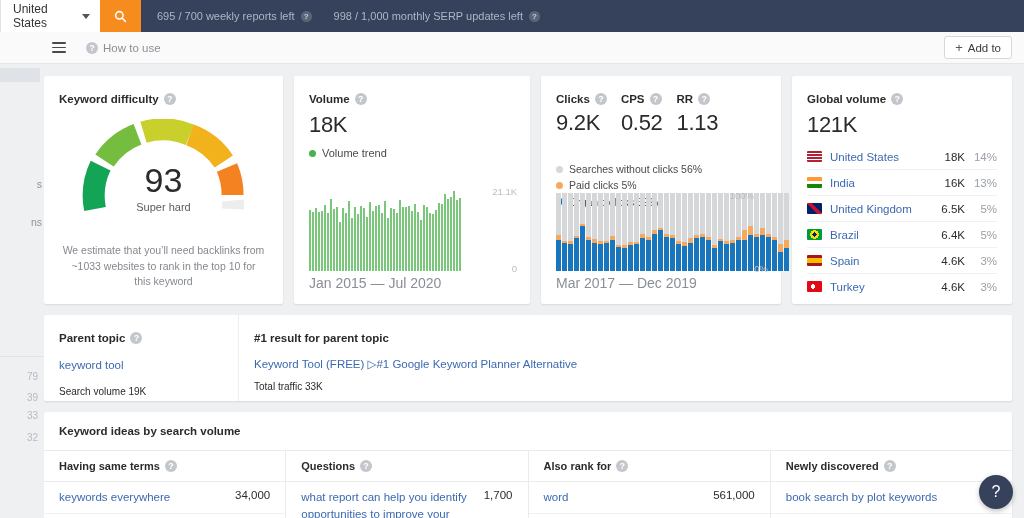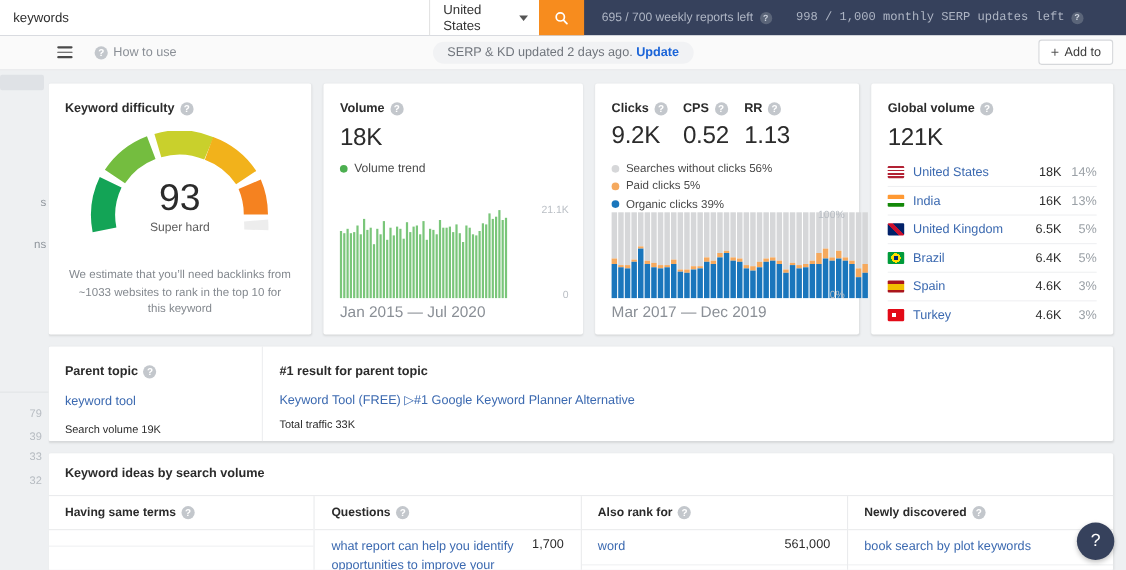--- a/index.html
+++ b/index.html
@@ -29,21 +29,21 @@
   }
   .search-btn {
     flex: 0 0 41px; background: #f78c1e; display: flex;
     align-items: center; justify-content: center; cursor: pointer; height: 32px;
   }
   .search-btn svg { display: block; }
   .quota {
     display: flex; align-items: center; gap: 6px; color: #aeb5c4;
     font-size: 11px; padding-left: 16px; height: 32px;
   }
-  .quota + .quota { padding-left: 22px; font-family: Liberation Mono, monospace; }
+  .quota + .quota { padding-left: 22px; }
   .qmark {
     width: 11px; height: 11px; border-radius: 50%; background: #5b6579;
     color: #cbd1dc; font-size: 8px; line-height: 11px; text-align: center;
     display: inline-block; font-weight: bold;
   }
   
   .subhead {
     height: 32px; background: #fafafa; border-bottom: 1px solid #e4e6e8;
     display: flex; align-items: center; position: relative; z-index: 4;
   }
@@ -94,21 +94,21 @@
   .legend-row { display: flex; align-items: center; gap: 6px; margin-top: 9px; font-size: 11px; color: #4a4a4a; }
   .dot { width: 7px; height: 7px; border-radius: 50%; display:inline-block; }
   .chartbox { position: absolute; left: 15px; bottom: 33px; }
   .bars { display: flex; align-items: flex-end; gap: 1px; height: 82px; }
   .bar-g { width: 2px; background: #7ac67a; }
   .ax-lbl { position: absolute; font-size: 9.5px; color: #b9bec4; }
   .range-lbl { position: absolute; left: 15px; bottom: 13px; font-size: 14px; color: #8a8f96; }
   
   .metrics { display: flex; gap: 14px; }
   .metrics .bignum { margin-top: 3px; }
-  .leg-list { margin-top: 9px; }
+  .leg-list { margin-top: 25px; }
   .leg-item { display: flex; align-items: center; gap: 6px; font-size: 10.5px; color: #4a4a4a; line-height: 1.55; }
   .sbar { width: 5px; display: flex; flex-direction: column; justify-content: flex-end; height: 78px; }
   
   .ctry { display: flex; align-items: center; font-size: 11.5px; padding: 6.5px 0; border-bottom: 1px solid #eff0f2; }
   .ctry:last-child { border-bottom: none; }
   .flag { width: 15px; height: 11px; margin-right: 8px; flex: 0 0 15px; border-radius: 1px; overflow:hidden; display:block;}
   .cname { color: #3b69b0; flex: 1; cursor: pointer; }
   .cvol { color: #2b2b2b; width: 38px; text-align: right; }
   .cpct { color: #9aa0a6; width: 32px; text-align: right; }
   
@@ -133,21 +133,20 @@
     position: fixed; right: 11px; bottom: 9px; width: 34px; height: 34px;
     border-radius: 50%; background: #36415c; color: #fff; font-size: 16px;
     display: flex; align-items: center; justify-content: center; cursor: pointer;
     box-shadow: 0 2px 5px rgba(0,0,0,.25); z-index: 50;
   }
 </style>
 </head>
 <body>
 
 <div class="topbar">
-  <input class="search-input" value="keywords" style="">
   <div class="country-select">
     <span>United States</span>
     <span class="caret-dn"></span>
   </div>
   <div class="search-btn">
     <svg width="13" height="13" viewBox="0 0 16 16">
       <circle cx="6.6" cy="6.6" r="4.6" fill="none" stroke="#fff" stroke-width="1.9"></circle>
       <line x1="10.2" y1="10.2" x2="14" y2="14" stroke="#fff" stroke-width="2" stroke-linecap="round"></line>
     </svg>
   </div>
@@ -165,24 +164,20 @@
   <div class="burger-wrap">
     <div class="burger">
         <span></span>
         <span></span>
         <span></span>
       </div>
   </div>
   <div class="howto">
     <span class="qmark-grey">?</span>
     <span>How to use</span>
-  </div>
-  <div class="serp-pill">
-    <span>SERP &amp; KD updated 2 days ago.</span>
-    <a href="#">Update</a>
   </div>
   <div class="addto">
     <span class="plus-ic">+</span>
     <span>Add to</span>
   </div>
 </div>
 
 <div class="body-wrap">
 
   <div class="leftrail">
@@ -527,21 +522,21 @@
                   <div style="height: 7.8px; background: rgb(245, 169, 94);"></div>
                   <div style="height: 18.72px; background: rgb(26, 118, 188);"></div>
                 </div>
                 <div class="sbar">
                   <div style="height: 46.8px; background: rgb(214, 215, 217);"></div>
                   <div style="height: 7.8px; background: rgb(245, 169, 94);"></div>
                   <div style="height: 23.4px; background: rgb(26, 118, 188);"></div>
                 </div>
               </div>
           </div>
-          <div class="ax-lbl" style="right:13px; bottom:103px">100%</div>
+          <div class="ax-lbl" style="right:27px; bottom:103px">100%</div>
           <div class="ax-lbl" style="right:13px; bottom:30px">0%</div>
           <div class="range-lbl">Mar 2017 — Dec 2019</div>
         </div>
       </div>
 
       <div class="card c4">
         <div class="cardpad" style="padding:13px 15px 0 15px">
           <div class="lbl">
             <span>Global volume</span>
             <span class="qmark-grey">?</span>
@@ -606,20 +601,24 @@
     </div>
 
     <div class="card row3">
       <div class="ideas-h">Keyword ideas by search volume</div>
       <div class="ideas-grid" id="ideas-grid">
           <div class="icol">
             <div class="icol-h">
               <span>Having same terms</span>
               <span class="qmark-grey">?</span>
             </div>
+            <div class="irow">
+              <span class="kw">keywords everywhere</span>
+              <span class="vol">34,000</span>
+            </div>
             <div class="irow"></div>
           </div>
           <div class="icol">
             <div class="icol-h">
               <span>Questions</span>
               <span class="qmark-grey">?</span>
             </div>
             <div class="irow">
               <span class="kw">what report can help you identify opportunities to improve your keywords and ads?</span>
               <span class="vol">1,700</span>

